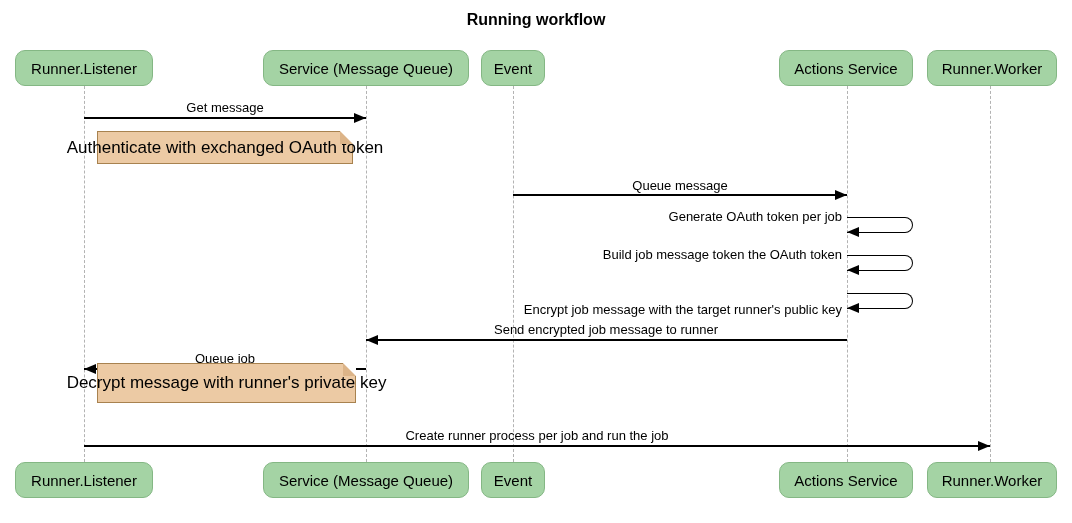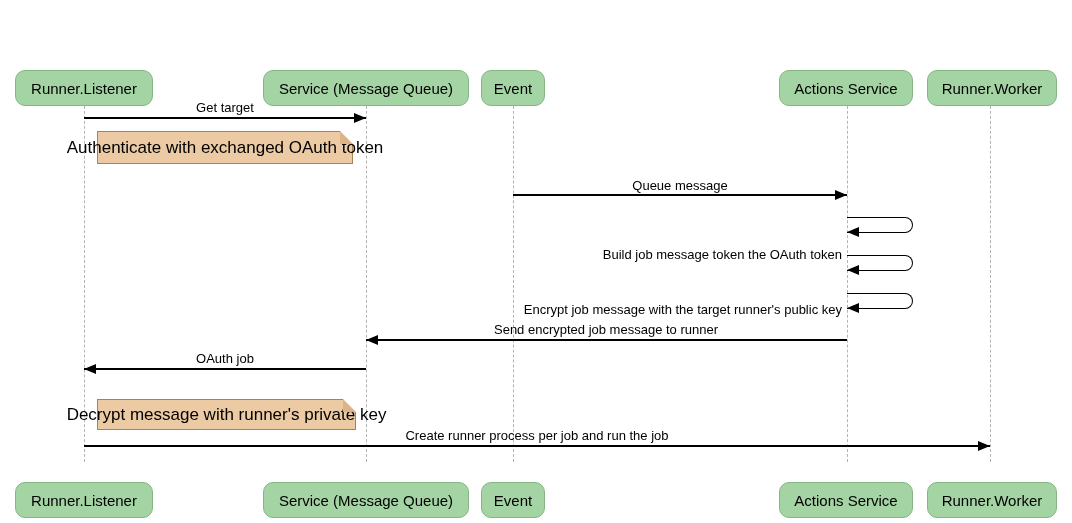--- a/index.html
+++ b/index.html
@@ -14,21 +14,21 @@
   .lifeline{
     position:absolute;top:86px;height:376px;width:0;
     border-left:1px dashed var(--lifeline,#b3b3b3);
   }
   .actor{
     position:absolute;height:36px;box-sizing:border-box;
     background:var(--participant-fill,#a4d3a4);
     border:1px solid var(--participant-border,#84b784);
     border-radius:10px;
     display:flex;align-items:center;justify-content:center;
-    font-size:15px;white-space:nowrap;margin-top:20px;
+    font-size:15px;white-space:nowrap;
   }
   .msg-line{position:absolute;height:1.5px;background:var(--line,#000);}
   .msg-label{
     position:absolute;font-size:13px;line-height:16px;white-space:nowrap;
     transform:translateX(-50%);
   }
   .msg-label.right-align{transform:none;text-align:right;}
   .arrow-r{
     position:absolute;width:0;height:0;
     border-top:5px solid transparent;border-bottom:5px solid transparent;
@@ -55,67 +55,69 @@
     content:"";position:absolute;top:-1px;right:-1px;
     border-width:0 13px 13px 0;border-style:solid;
     border-color:#ffffff #ffffff var(--note-fold,#dcb488) var(--note-fold,#dcb488);
   }
 </style>
 </head>
 <body>
 
 <div class="diagram">
 
+  <div class="title">Running workflow</div>
 
   <div class="lifeline" style="left:84px"></div>
   <div class="lifeline" style="left:366px"></div>
   <div class="lifeline" style="left:513px"></div>
   <div class="lifeline" style="left:847px"></div>
   <div class="lifeline" style="left:990px"></div>
 
   <div class="actor" style="left:15px;top:50px;width:138px">Runner.Listener</div>
   <div class="actor" style="left:263px;top:50px;width:206px">Service (Message Queue)</div>
   <div class="actor" style="left:481px;top:50px;width:64px">Event</div>
   <div class="actor" style="left:779px;top:50px;width:134px">Actions Service</div>
   <div class="actor" style="left:927px;top:50px;width:130px">Runner.Worker</div>
 
   <div class="actor" style="left:15px;top:462px;width:138px">Runner.Listener</div>
   <div class="actor" style="left:263px;top:462px;width:206px">Service (Message Queue)</div>
   <div class="actor" style="left:481px;top:462px;width:64px">Event</div>
   <div class="actor" style="left:779px;top:462px;width:134px">Actions Service</div>
   <div class="actor" style="left:927px;top:462px;width:130px">Runner.Worker</div>
 
-  <div class="msg-label" style="left:225px;top:100px">Get target</div>
+  <div class="msg-label" style="left:225px;top:100px">Get message</div>
   <div class="msg-line" style="left:84px;top:117px;width:282px"></div>
   <div class="arrow-r" style="left:354px;top:113px"></div>
 
   <div class="note" style="left:97px;top:131px;width:256px;height:33px">Authenticate with exchanged OAuth token</div>
 
   <div class="msg-label" style="left:680px;top:178px">Queue message</div>
   <div class="msg-line" style="left:513px;top:194px;width:334px"></div>
   <div class="arrow-r" style="left:835px;top:190px"></div>
 
+  <div class="msg-label right-align" style="right:230px;top:209px">Generate OAuth token per job</div>
   <div class="self-loop" style="left:847px;top:217px"></div>
   <div class="arrow-l" style="left:847px;top:227px"></div>
 
   <div class="msg-label right-align" style="right:230px;top:247px">Build job message token the OAuth token</div>
   <div class="self-loop" style="left:847px;top:255px"></div>
   <div class="arrow-l" style="left:847px;top:265px"></div>
 
   <div class="msg-label right-align" style="right:230px;top:302px">Encrypt job message with the target runner's public key</div>
   <div class="self-loop" style="left:847px;top:293px"></div>
   <div class="arrow-l" style="left:847px;top:303px"></div>
 
   <div class="msg-label" style="left:606px;top:322px">Send encrypted job message to runner</div>
   <div class="msg-line" style="left:366px;top:339px;width:481px"></div>
   <div class="arrow-l" style="left:366px;top:335px"></div>
 
-  <div class="msg-label" style="left:225px;top:351px">OAuth job</div>
+  <div class="msg-label" style="left:225px;top:351px">Queue job</div>
   <div class="msg-line" style="left:84px;top:368px;width:282px"></div>
   <div class="arrow-l" style="left:84px;top:364px"></div>
 
-  <div class="note" style="left:97px;top:399px;width:259px;height:31px">Decrypt message with runner's private key</div>
+  <div class="note" style="left:97px;top:363px;width:259px;height:40px">Decrypt message with runner's private key</div>
 
   <div class="msg-label" style="left:537px;top:428px">Create runner process per job and run the job</div>
   <div class="msg-line" style="left:84px;top:445px;width:906px"></div>
   <div class="arrow-r" style="left:978px;top:441px"></div>
 
 </div>
 
 </body></html>

